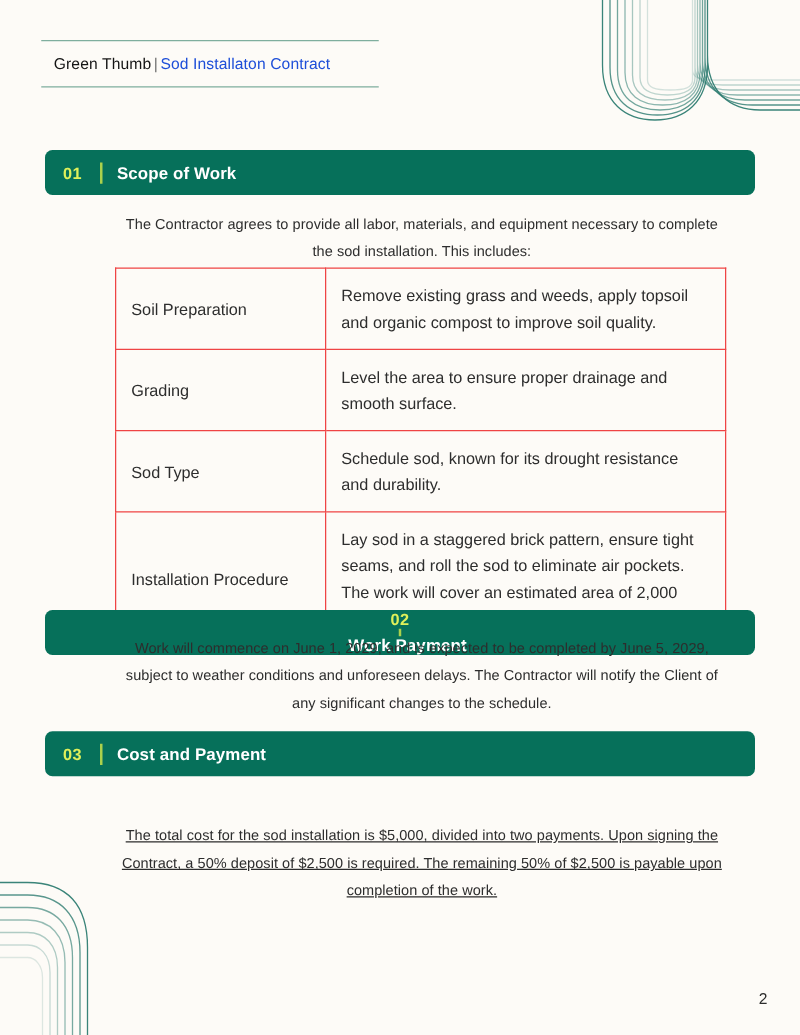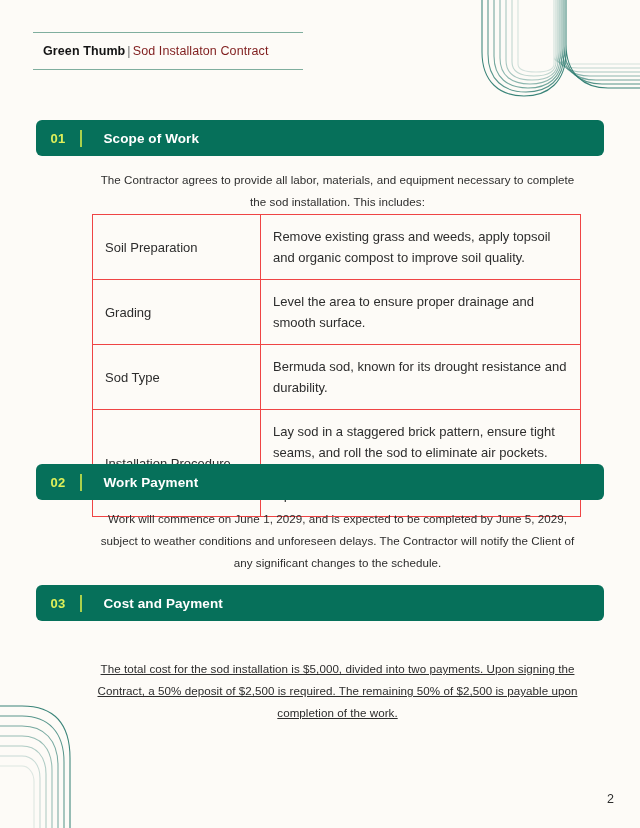--- a/index.html
+++ b/index.html
@@ -47,29 +47,29 @@
     width: 100%;
   }
   .hdr-title {
     font-size: 12.5px;
     color: #1f1f1f;
     padding: 11px 0 11px 10px;
     letter-spacing: .1px;
     white-space: nowrap;
   }
   .hdr-brand {
-    font-weight: bold;
+    font-weight: normal;
     color: #141414;
   }
   .hdr-sep {
     color: #6f6f6f;
     padding: 0 2px;
   }
   .hdr-sub {
-    color: #7f1d1d;
+    color: #1d4ed8;
   }
 
   
   .section-bar {
     position: absolute;
     left: 36px;
     width: 568px;
     height: 36px;
     background: #06705a;
     border-radius: 6px;
@@ -88,21 +88,21 @@
   .section-divider {
     width: 1.5px;
     height: 17px;
     background: #c9e24a;
     opacity: .85;
   }
   .section-title {
     color: #ffffff;
     font-weight: bold;
     font-size: 13.5px;
-    margin-left: 22px;
+    margin-left: 12px;
     letter-spacing: .1px;
   }
 
   
   .para {
     position: absolute;
     left: 93px;
     width: 489px;
     font-size: 11.6px;
     line-height: 22px;
@@ -189,30 +189,30 @@
     <tr>
       <td class="cell-label">Soil Preparation</td>
       <td class="cell-desc">Remove existing grass and weeds, apply topsoil and organic compost to improve soil quality.</td>
     </tr>
     <tr>
       <td class="cell-label">Grading</td>
       <td class="cell-desc">Level the area to ensure proper drainage and smooth surface.</td>
     </tr>
     <tr>
       <td class="cell-label">Sod Type</td>
-      <td class="cell-desc">Bermuda sod, known for its drought resistance and durability.</td>
+      <td class="cell-desc">Schedule sod, known for its drought resistance and durability.</td>
     </tr>
     <tr>
       <td class="cell-label">Installation Procedure</td>
       <td class="cell-desc">Lay sod in a staggered brick pattern, ensure tight seams, and roll the sod to eliminate air pockets. The work will cover an estimated area of 2,000 square feet.</td>
     </tr>
   </tbody>
 </table>
 
-<div class="section-bar" style="top:464px;">
+<div class="section-bar" style="top:488px;flex-direction:column;">
   <span class="section-num">02</span>
   <span class="section-divider"></span>
   <span class="section-title">Work Payment</span>
 </div>
 
 <div class="para" style="top:508px;">Work will commence on June 1, 2029, and is expected to be completed by June 5, 2029, subject to weather conditions and unforeseen delays. The Contractor will notify the Client of any significant changes to the schedule.</div>
 
 <div class="section-bar" style="top:585px;">
   <span class="section-num">03</span>
   <span class="section-divider"></span>

